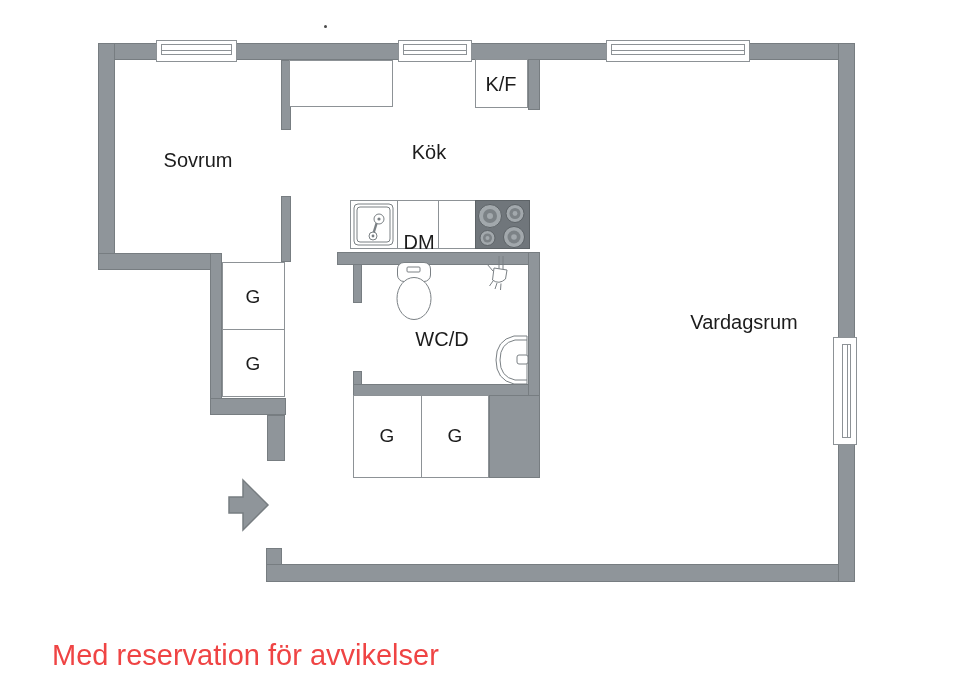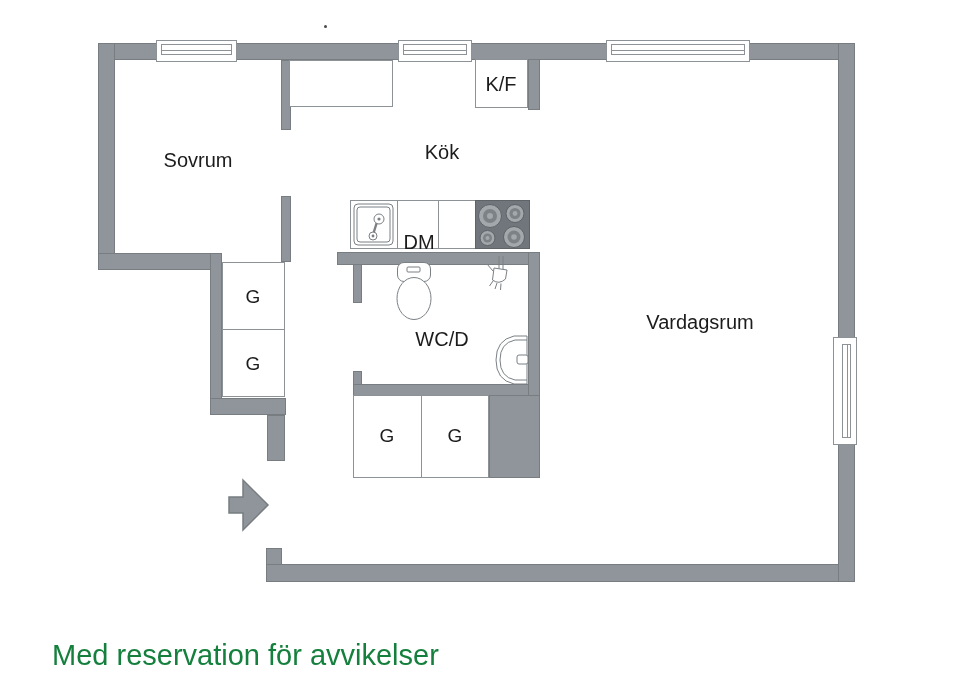--- a/index.html
+++ b/index.html
@@ -26,21 +26,21 @@
           border-top:1px solid var(--outline);}
   .pane-v{position:absolute; top:6px; bottom:6px; left:8px; width:7px;
           border:1px solid var(--outline);}
   .pane-v::after{content:""; position:absolute; top:0; bottom:0; left:50%;
           border-left:1px solid var(--outline);}
   .fixture{position:absolute; z-index:5; line-height:0;}
   .lbl{position:absolute; transform:translate(-50%,-50%); white-space:nowrap;
        z-index:6; font-size:20px; color:var(--text);}
   .lbl-g{font-size:19px;}
   .footer-left{position:absolute; left:52px; top:639px; font-size:29px;
-       color:#15803d; z-index:6; white-space:nowrap;}
+       color:#ef4444; z-index:6; white-space:nowrap;}
   .footer-right{position:absolute; right:72px; top:644px; font-size:23px;
        color:#111; z-index:6; white-space:nowrap;}
   .dot{position:absolute; left:324px; top:25px; width:3px; height:3px;
        border-radius:50%; background:#4a4a4a; z-index:6;}
 </style>
 </head>
 <body>
 
 <div class="stage">
 
@@ -156,21 +156,21 @@
     </svg>
   </div>
 
   <div class="fixture" style="left:228px; top:477px">
     <svg width="42" height="56" viewBox="0 0 42 56">
       <polygon points="1,20 15,20 15,3 40,28 15,53 15,36 1,36" fill="var(--wall)" stroke="var(--wall-edge)" stroke-width="1.5"></polygon>
     </svg>
   </div>
 
   <div class="lbl" style="left:198px; top:160px">Sovrum</div>
-  <div class="lbl" style="left:442px; top:152px">Kök</div>
+  <div class="lbl" style="left:429px; top:152px">Kök</div>
   <div class="lbl" style="left:442px; top:339px">WC/D</div>
-  <div class="lbl" style="left:700px; top:322px">Vardagsrum</div>
+  <div class="lbl" style="left:744px; top:322px">Vardagsrum</div>
 
   <div class="dot"></div>
 
   <div class="footer-left">Med reservation för avvikelser</div>
 
 </div>
 
 </body></html>

